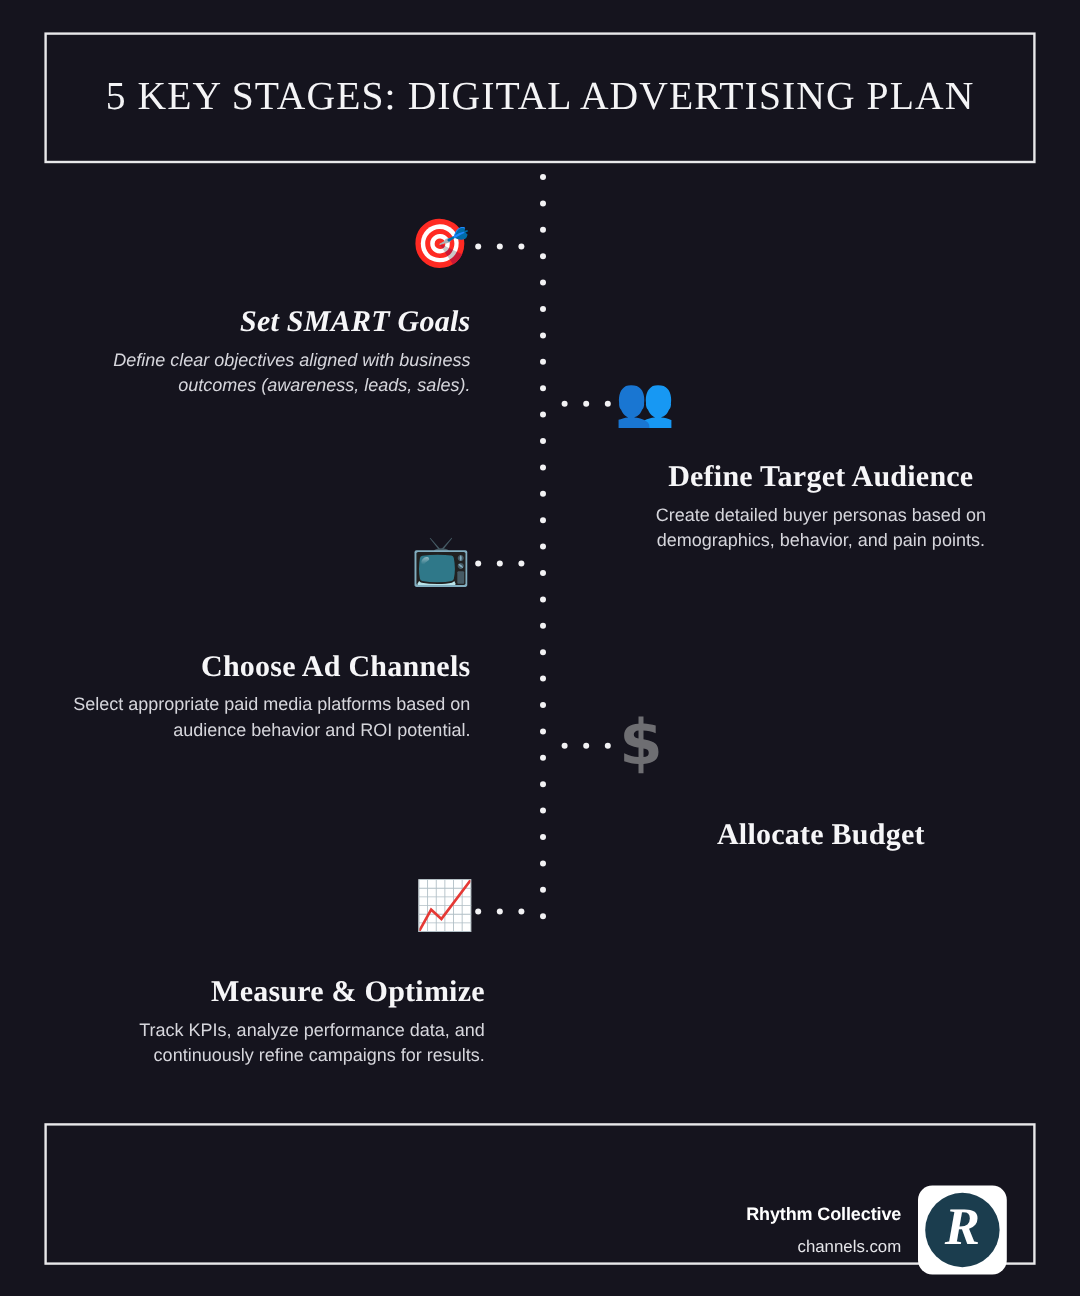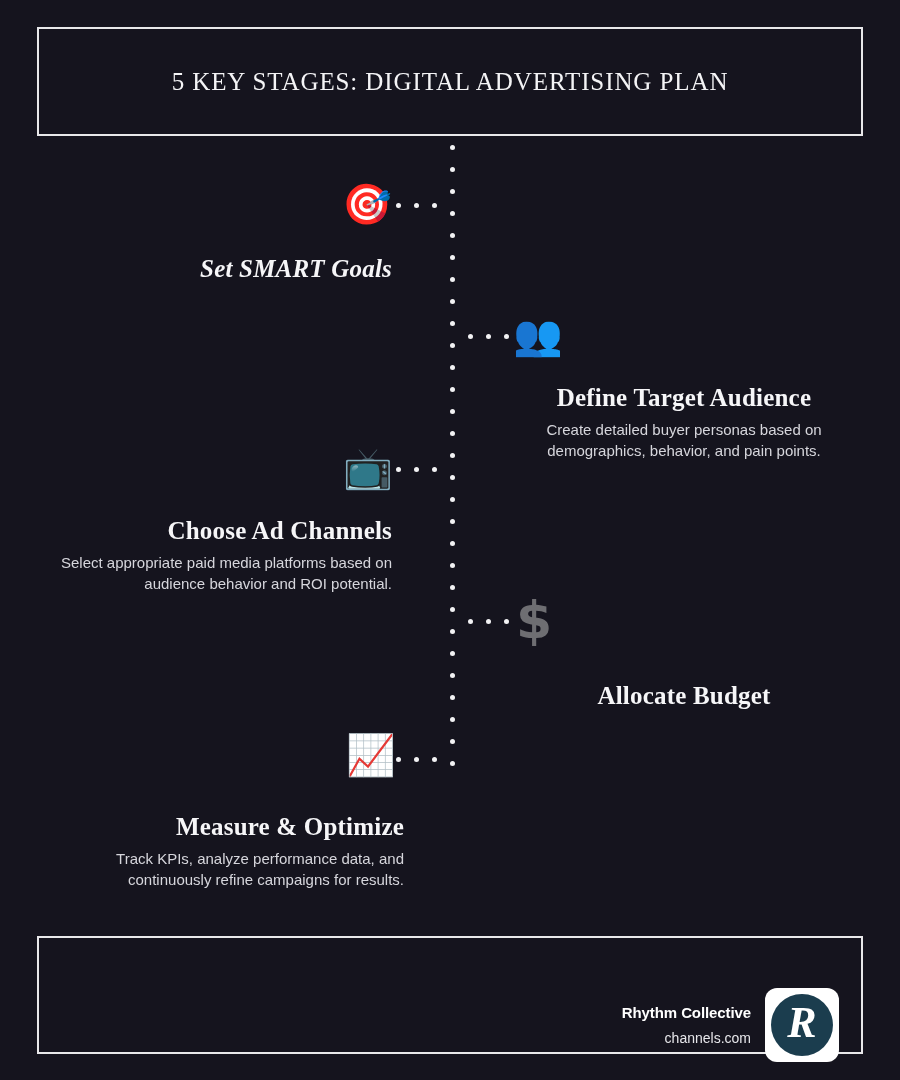--- a/index.html
+++ b/index.html
@@ -20,21 +20,21 @@
     position:absolute;
     left:37px; top:27px;
     width:826px; height:109px;
     border:2px solid #e8e8ea;
     display:flex;
     align-items:center;
     justify-content:center;
   }
   #header-title {
     font-family:"Liberation Serif", serif;
-    font-size:25px;
+    font-size:33px;
     letter-spacing:0.9px;
     color:#f4f4f6;
     text-align:center;
     white-space:nowrap;
   }
 
   
   #spine {
     position:absolute;
     left:450px; top:145px;
@@ -181,30 +181,31 @@
       <div class="spine-dot" style="top: 506px;"></div>
       <div class="spine-dot" style="top: 528px;"></div>
       <div class="spine-dot" style="top: 550px;"></div>
       <div class="spine-dot" style="top: 572px;"></div>
       <div class="spine-dot" style="top: 594px;"></div>
       <div class="spine-dot" style="top: 616px;"></div>
     </div>
 
   <div class="stage left" style="left:40px; top:255px; width:352px;font-style:italic;">
     <div class="stage-title">Set SMART Goals</div>
+    <div class="stage-body">Define clear objectives aligned with business outcomes (awareness, leads, sales).</div>
   </div>
   <div class="stage-icon" style="left:342px; top:184px;">🎯</div>
 
   <div class="stage right" style="left:508px; top:384px; width:352px;">
     <div class="stage-title">Define Target Audience</div>
     <div class="stage-body">Create detailed buyer personas based on demographics, behavior, and pain points.</div>
   </div>
   <div class="stage-icon" style="left:513px; top:315px;">👥</div>
 
-  <div class="stage left" style="left:40px; top:517px; width:352px;">
+  <div class="stage left" style="left:40px; top:542px; width:352px;">
     <div class="stage-title">Choose Ad Channels</div>
     <div class="stage-body">Select appropriate paid media platforms based on audience behavior and ROI potential.</div>
   </div>
   <div class="stage-icon" style="left:343px; top:448px;">📺</div>
 
   <div class="stage right" style="left:508px; top:682px; width:352px;">
     <div class="stage-title">Allocate Budget</div>
   </div>
   <div class="money-glyph" style="position:absolute; left:516px; top:594px;">$</div>
 

